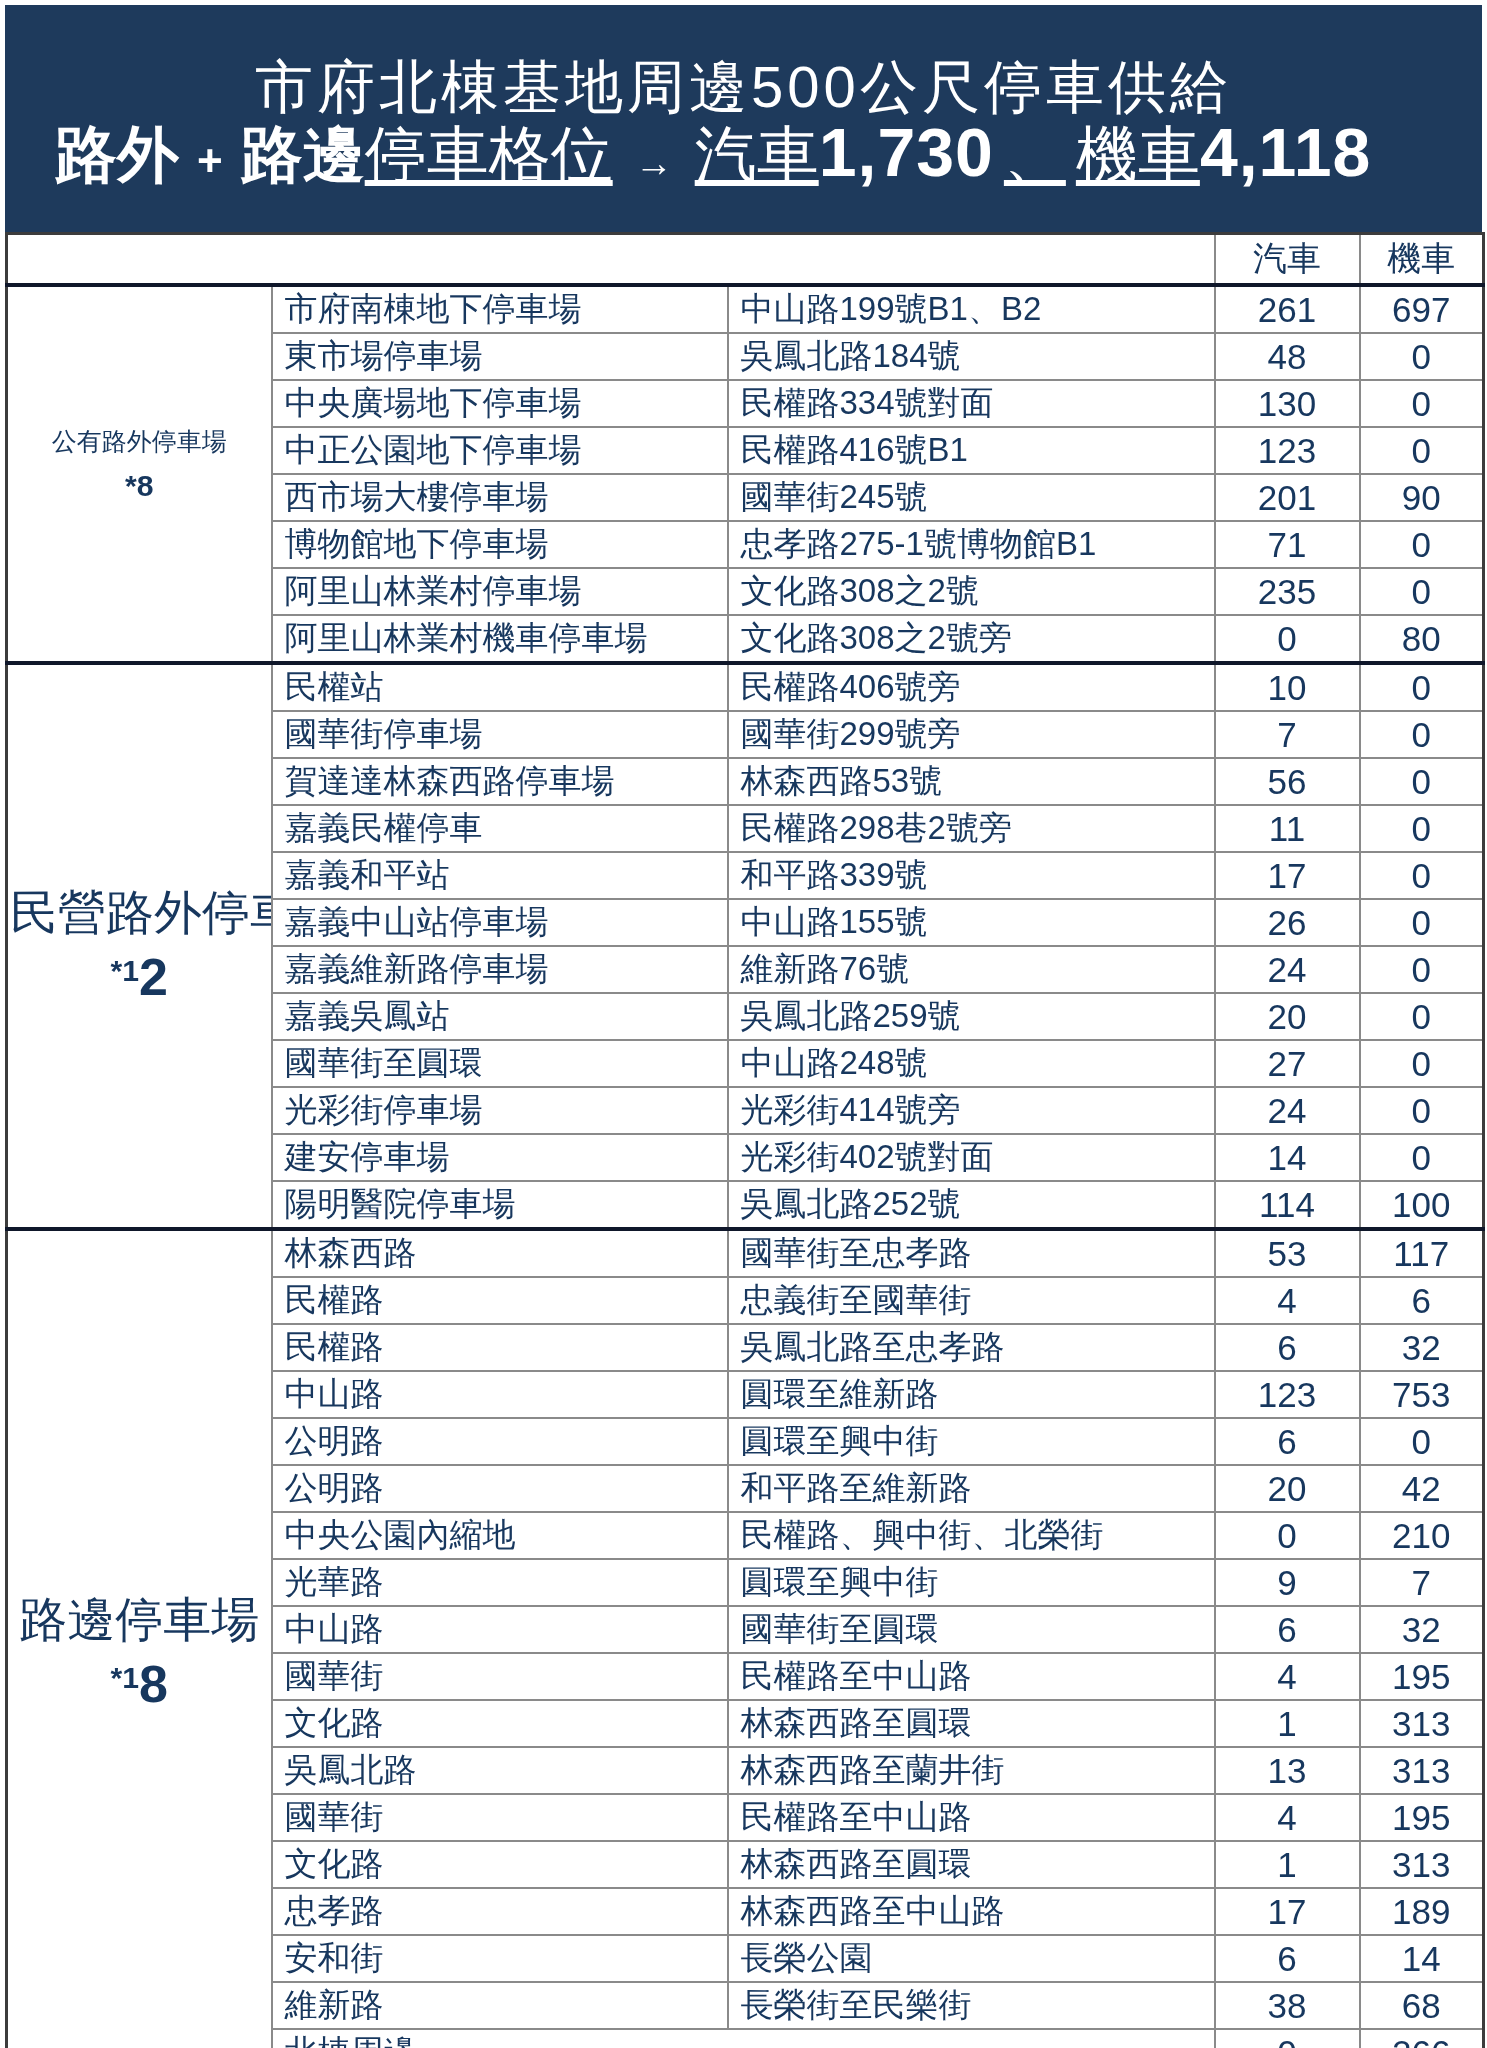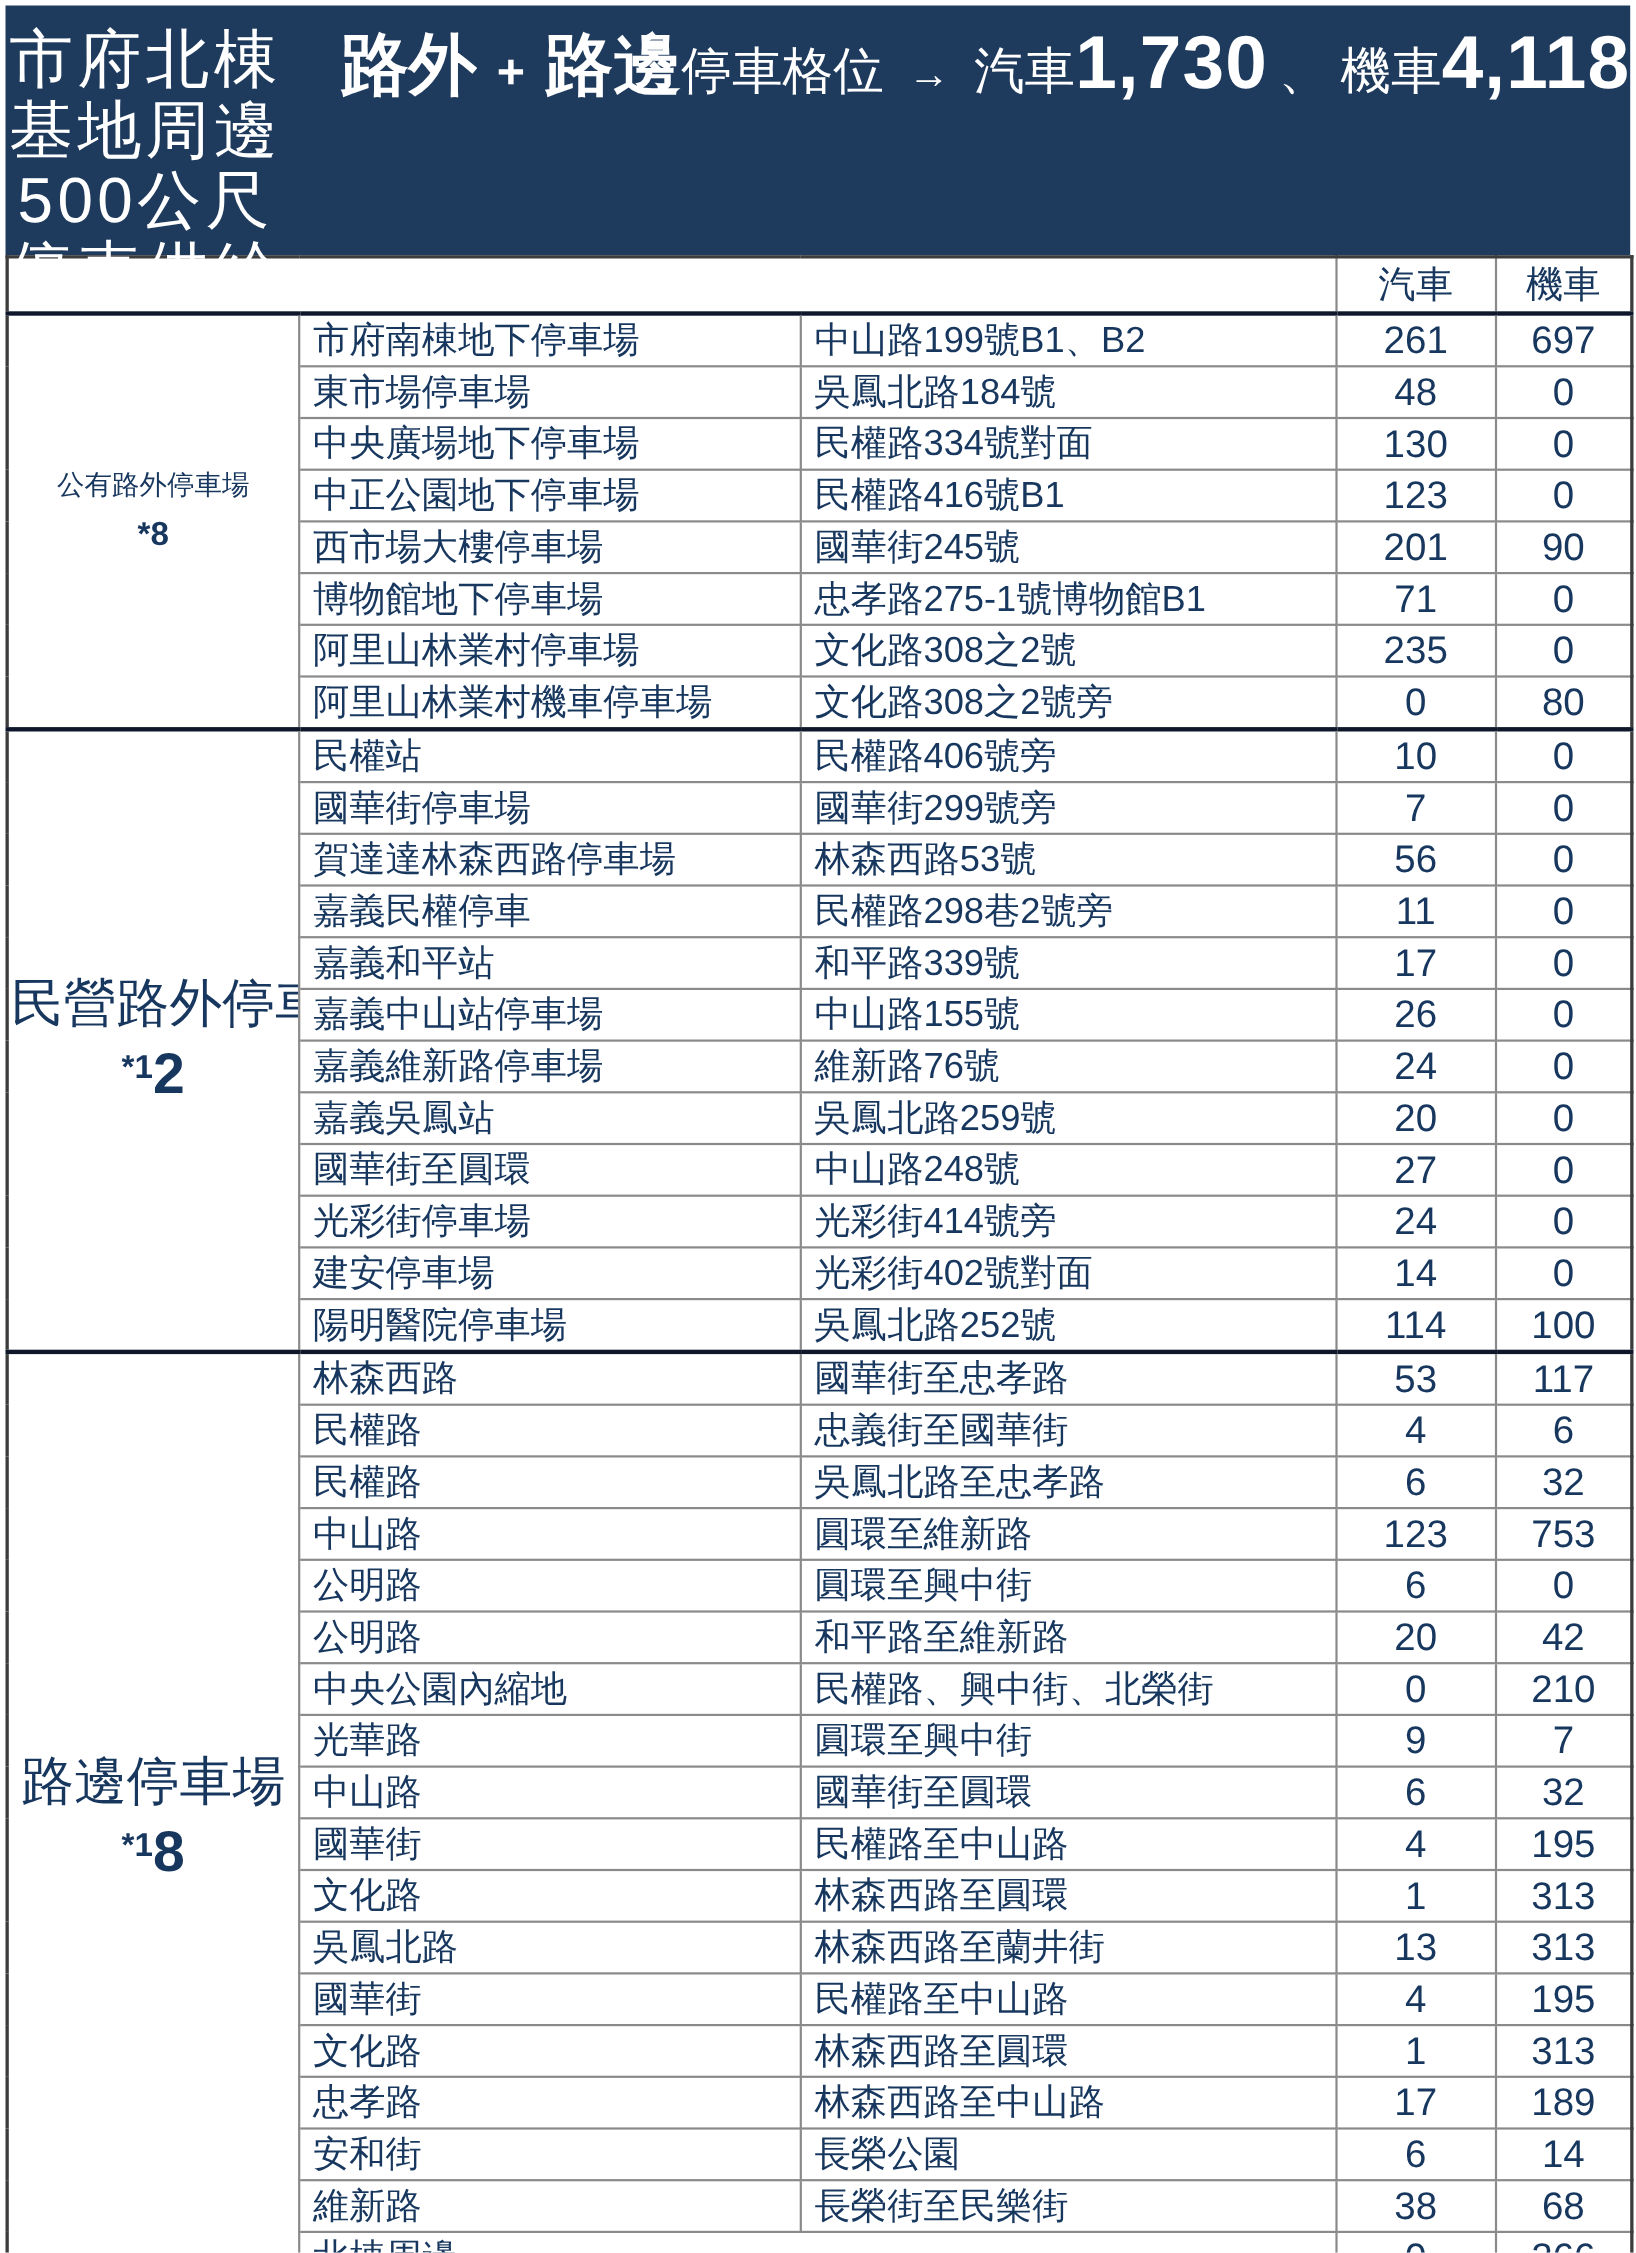--- a/index.html
+++ b/index.html
@@ -19,21 +19,21 @@
   }
 
   
   .banner {
     width: 1477px;
     height: 227px;
     background: #1e3a5c;
     color: #ffffff;
     box-sizing: border-box;
     display: flex;
-    flex-direction: row;
+    flex-direction: column;
     justify-content: center;
     padding: 18px 0 14px 0;
   }
   .banner-title {
     text-align: center;
     font-size: 58px;
     letter-spacing: 4px;
     line-height: 1.1;
     font-weight: 400;
   }
@@ -47,22 +47,23 @@
   .banner-subtitle .big-bold {
     font-size: 62px;
     font-weight: 700;
   }
   .banner-subtitle .plus {
     font-size: 44px;
     font-weight: 700;
     margin: 0 18px;
   }
   .banner-subtitle .mid {
-    font-size: 46px;
+    font-size: 62px;
     font-weight: 400;
+    text-decoration: underline;
   }
   .banner-subtitle .arrow {
     font-size: 38px;
     margin: 0 22px;
   }
   .banner-subtitle .num {
     font-size: 68px;
     font-weight: 700;
     letter-spacing: 1px;
   }

